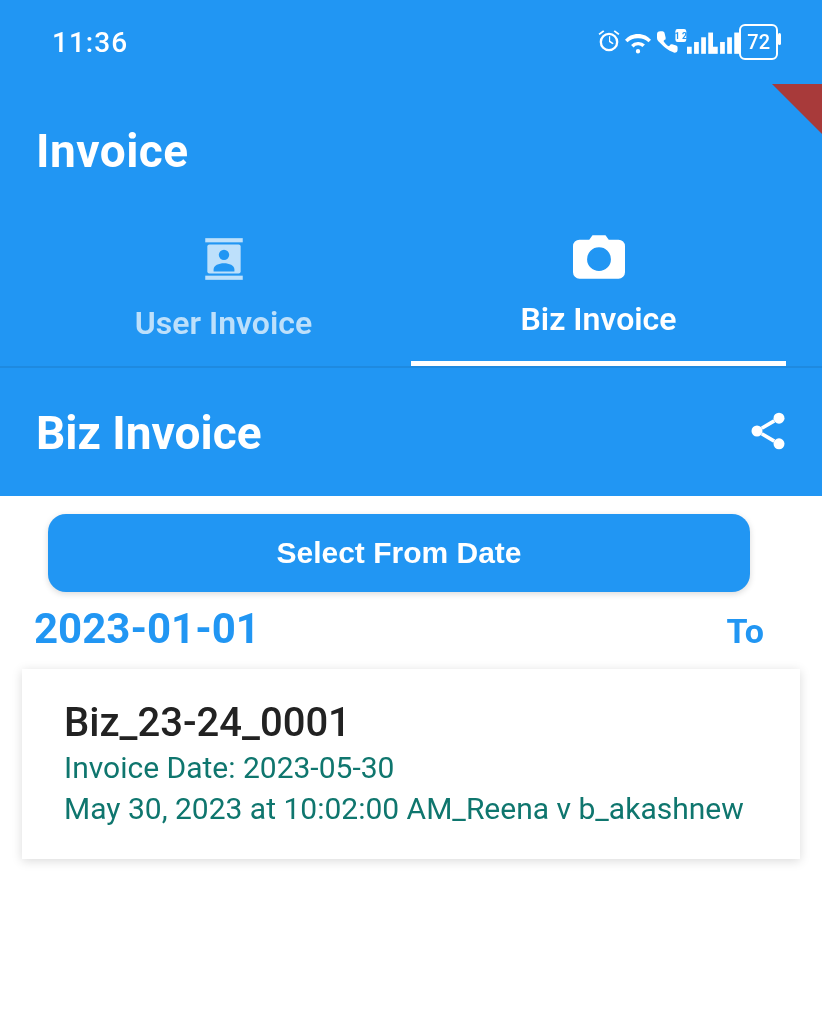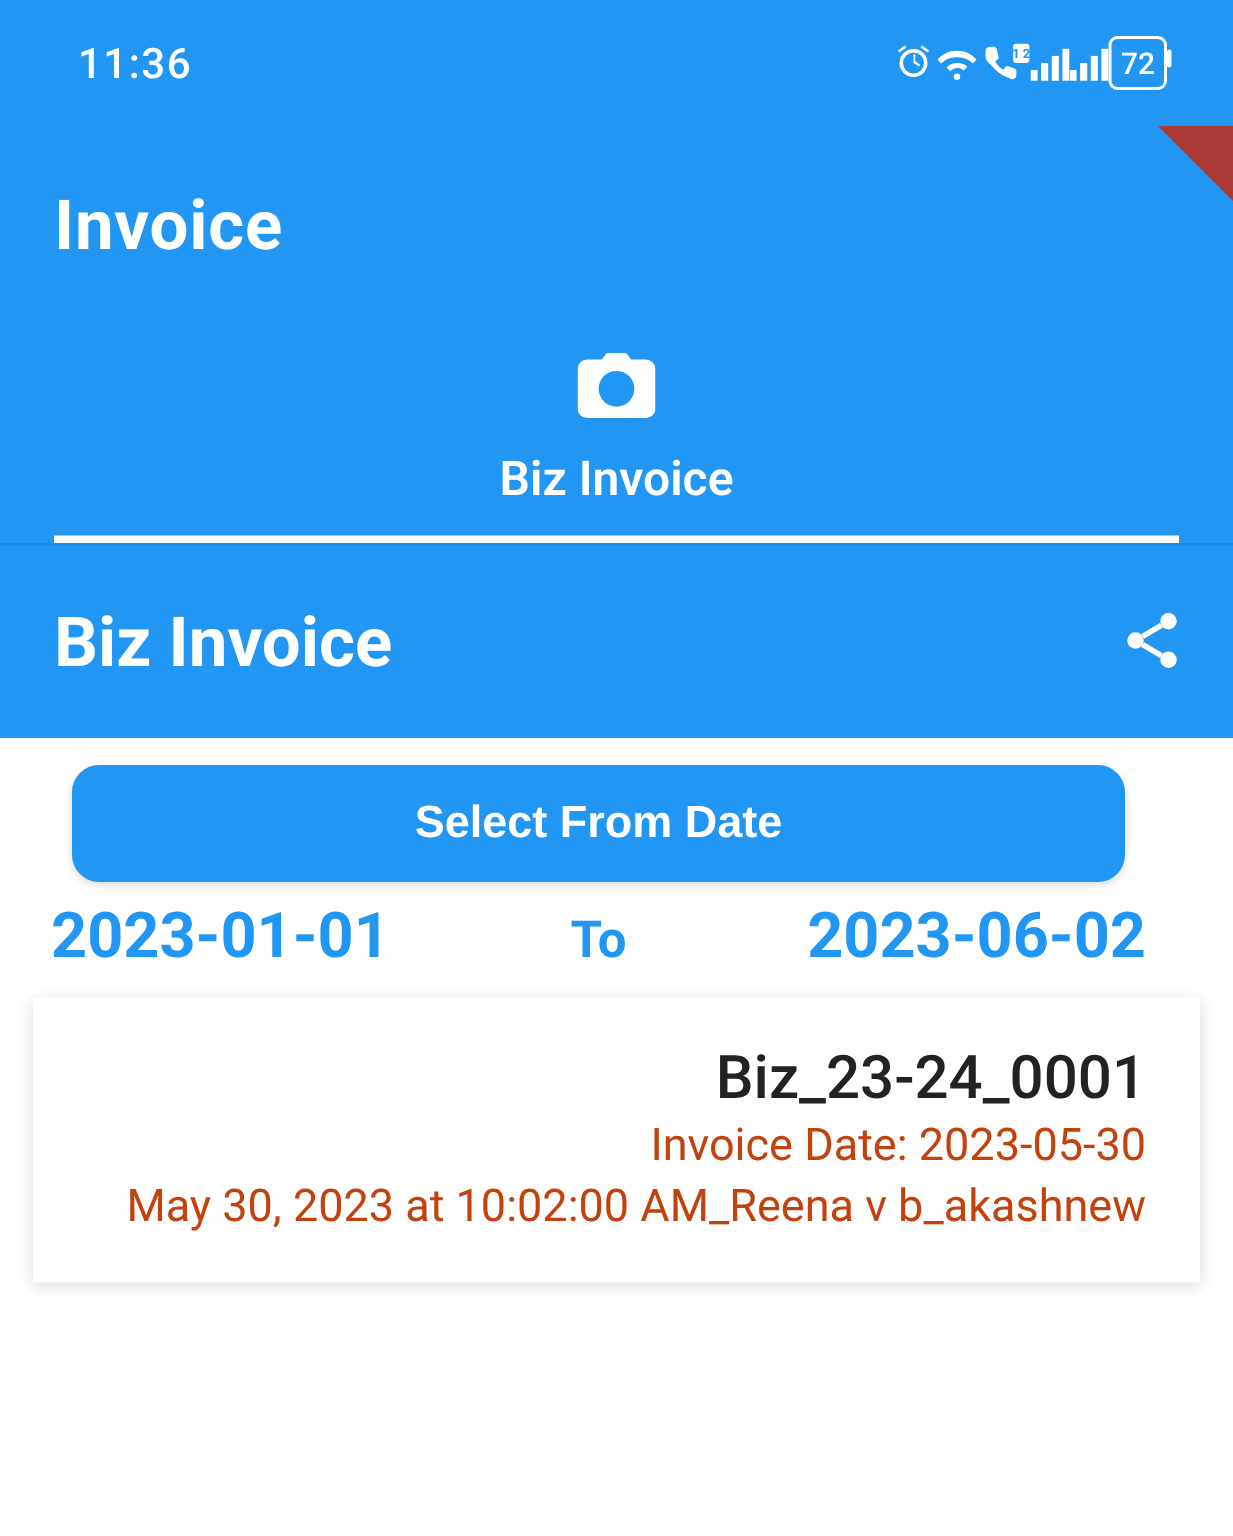--- a/index.html
+++ b/index.html
@@ -116,25 +116,24 @@
   
   .card-area { padding: 16px 22px 0 22px; }
   .invoice-card {
     background: #fff;
     box-shadow: 0 2px 10px rgba(0,0,0,0.15);
     padding: 30px 36px 30px 42px;
     display: flex;
     justify-content: space-between;
     gap: 32px;
     cursor: pointer;
-    text-align: right;
   }
   .card-left { flex: 1; }
   .inv-id { font-size: 40px; font-weight: 500; color: #222; margin-bottom: 2px; }
-  .inv-line { font-size: 30px; color: #c2410c; line-height: 1.35; }
+  .inv-line { font-size: 30px; color: #0f766e; line-height: 1.35; }
   .card-right { color: #222; font-size: 32px; font-weight: 500; padding-top: 24px; }
 
 </style>
 </head>
 <body>
 
 <div class="status-bar">
   <div class="status-left">11:36</div>
   <div class="status-right">
     <span>
@@ -172,20 +171,32 @@
     </span>
     <span class="battery">72</span>
   </div>
 </div>
 
 <div class="header">
   <div class="corner-ribbon"></div>
   <div class="header-title">Invoice</div>
 
   <div class="tabs">
+    <div class="tab inactive">
+      <span class="tab-icon">
+        <svg width="50" height="50" viewBox="0 0 24 24" fill="#bde0fb">
+            <rect x="3" y="2" width="18" height="2"></rect>
+            <rect x="3" y="20" width="18" height="2"></rect>
+            <rect x="4" y="5" width="16" height="14" rx="1"></rect>
+            <circle cx="12" cy="10" r="2.5" fill="#2196f3"></circle>
+            <path d="M7 17c0-2 2.5-3 5-3s5 1 5 3v1H7z" fill="#2196f3"></path>
+          </svg>
+      </span>
+      <span class="tab-label">User Invoice</span>
+    </div>
     <div class="tab active">
       <span class="tab-icon">
         <svg width="52" height="46" viewBox="0 0 24 20" fill="#fff">
             <path d="M9 0l-1.5 2H3a3 3 0 00-3 3v12a3 3 0 003 3h18a3 3 0 003-3V5a3 3 0 00-3-3h-4.5L15 0zM12 5.5A5.5 5.5 0 116.5 11 5.5 5.5 0 0112 5.5z"></path>
             <circle cx="12" cy="11" r="3.2" fill="#2196f3"></circle>
           </svg>
       </span>
       <span class="tab-label">Biz Invoice</span>
     </div>
   </div>
@@ -203,21 +214,20 @@
   </span>
 </div>
 
 <div class="date-filter">
   <div class="date-buttons">
     <button class="date-btn">Select From Date</button>
   </div>
   <div class="date-display">
     <span>2023-01-01</span>
     <span class="date-to">To</span>
-    <span>2023-06-02</span>
   </div>
 </div>
 
 <div class="card-area">
   <div class="invoice-card">
     <div class="card-left">
       <div class="inv-id">Biz_23-24_0001</div>
       <div class="inv-line">Invoice Date: 2023-05-30</div>
       <div class="inv-line">May 30, 2023 at 10:02:00 AM_Reena v b_akashnew</div>
     </div>

